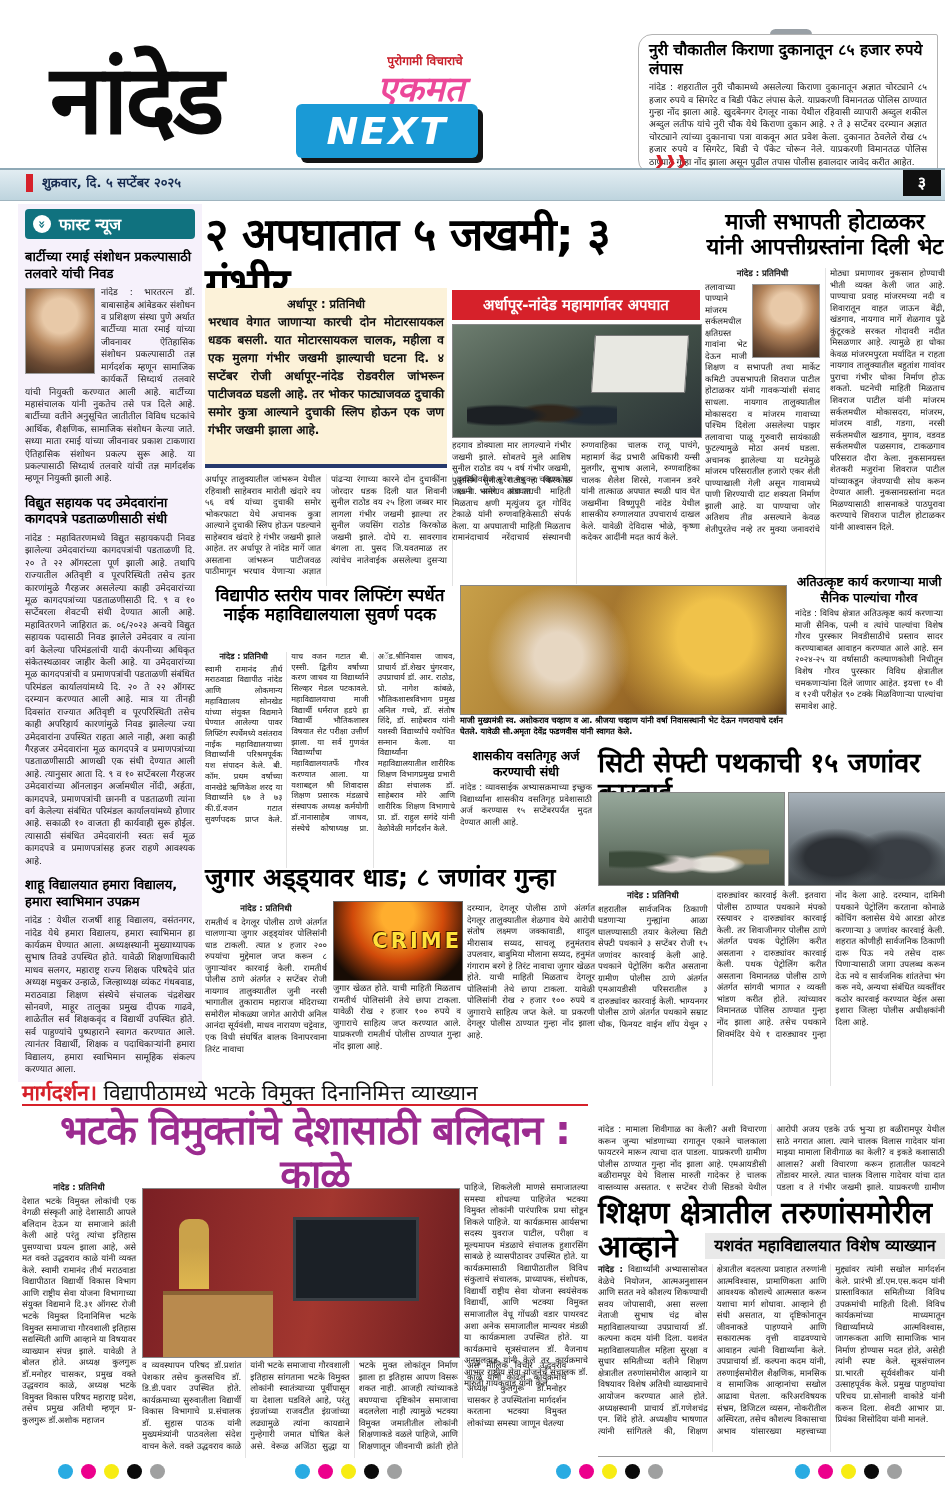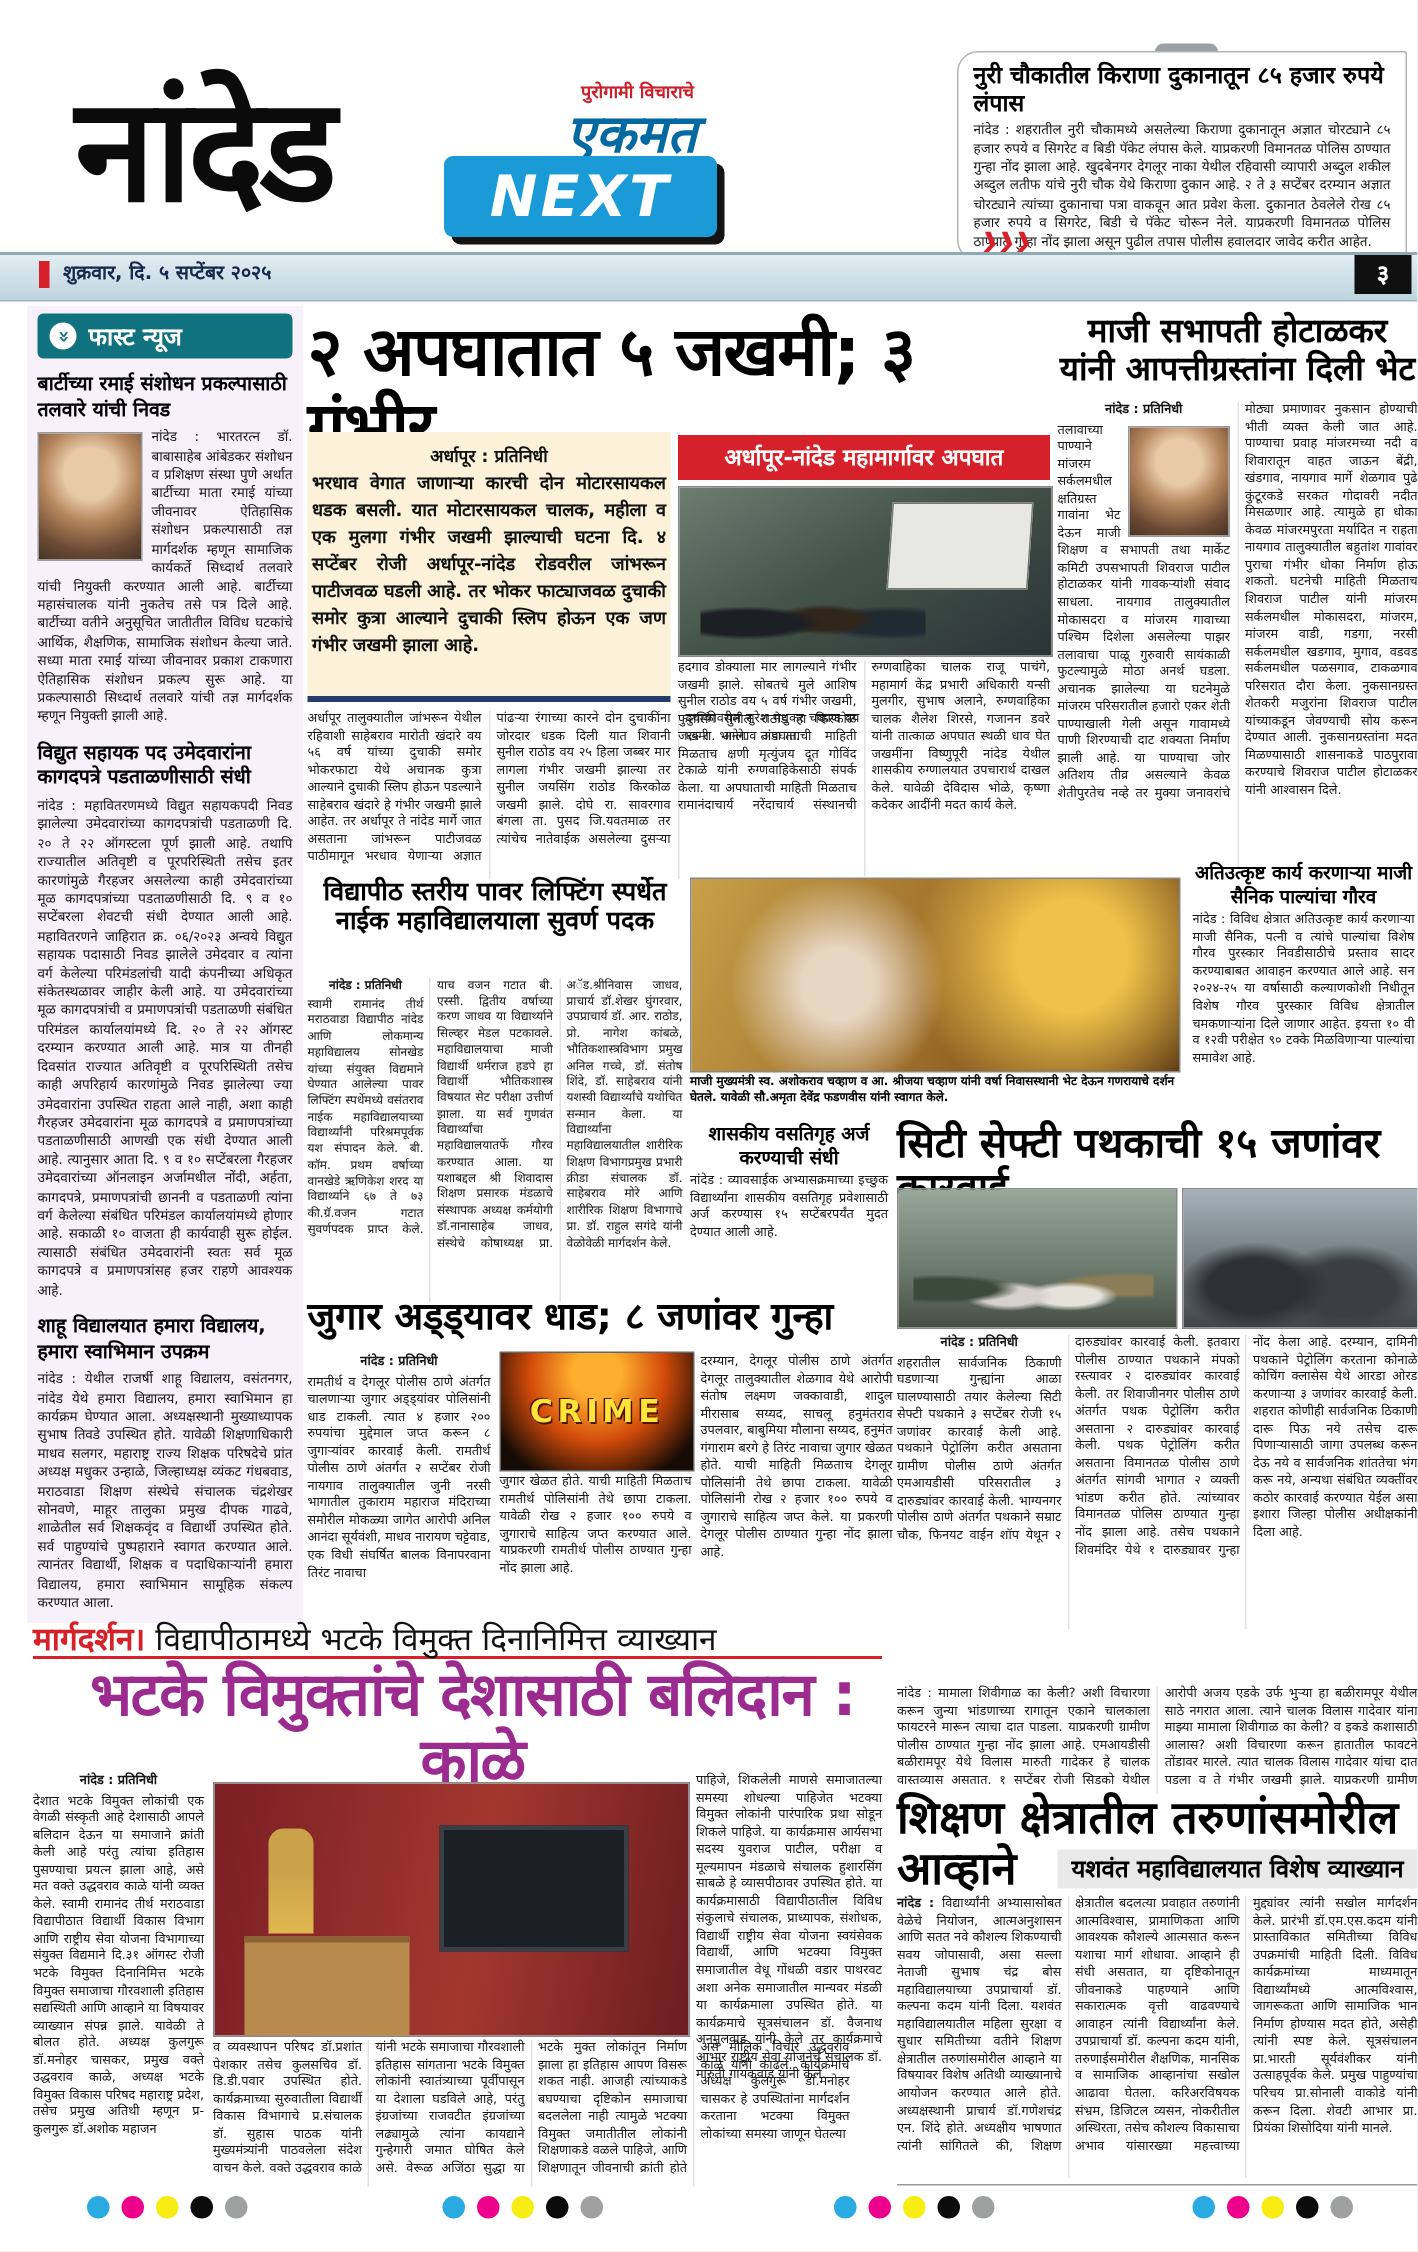--- a/index.html
+++ b/index.html
@@ -15,21 +15,21 @@
   .dl{display:block;text-align:center;font-weight:bold;margin-bottom:2px;}
   .hl{font-weight:800;color:#000;line-height:1.12;}
   
   #masthead-title{left:50px;top:48px;width:250px;height:120px;font-size:96px;font-weight:800;
      letter-spacing:-3px;color:#0b0b0b;line-height:1.1;}
   #next-logo{left:296px;top:104px;width:182px;height:54px;background:#1a9ad6;border-radius:6px;
      color:#fff;font-style:italic;font-weight:800;font-size:38px;text-align:center;line-height:54px;
      letter-spacing:2px;box-shadow:5px 5px 0 #141414;}
   #brand-tagline{left:366px;top:52px;width:118px;font-size:12px;font-weight:bold;color:#c9202b;text-align:center;}
   #brand-name{left:356px;top:64px;width:130px;font-size:35px;font-weight:800;font-style:italic;
-     color:#0369a1;text-align:center;}
+     color:#ec4899;text-align:center;}
   
   #top-story{left:638px;top:34px;width:300px;height:140px;border:1px solid #b3b3b3;
      border-radius:14px 2px 2px 14px;padding:6px 10px;box-sizing:border-box;background:#fff;}
   #top-story-pill{left:770px;top:29px;width:42px;height:11px;background:#99a0a6;border-radius:6px;}
   #top-story h2{margin:0 0 3px 0;font-size:15.5px;line-height:1.2;font-weight:800;color:#000;}
   #top-chevrons{left:652px;top:152px;color:#d6212a;font-size:17px;font-weight:800;
      letter-spacing:-3px;transform:skewX(-14deg);}
   
   #date-strip{left:0;top:168px;width:945px;height:30px;background:linear-gradient(#e2edf2,#bed4de);
      border-top:2px solid #8fa9b6;border-bottom:1px solid #9fb4bf;}
@@ -92,21 +92,21 @@
   #cs-photo2{left:788px;top:792px;width:157px;height:92px;border:1px solid #888;
      background:radial-gradient(ellipse at 30% 70%,#2d3136 0 20%,transparent 32%),
      radial-gradient(ellipse at 70% 72%,#3a3f45 0 20%,transparent 32%),
      linear-gradient(#a8b2ba 0%,#6a7379 60%,#3f454a 100%);}
   #cs-body{left:598px;top:890px;width:347px;height:196px;}
   
   #gm-head{left:205px;top:864px;width:392px;font-size:25px;}
   #gm-col1{left:205px;top:903px;width:122px;height:182px;}
   #crime-img{left:333px;top:901px;width:128px;height:78px;border:1px solid #666;
      background:radial-gradient(circle at 50% 18%,#ffae2e 0 18%,#d14a0a 50%,#170c05 85%);
-     display:flex;align-items:center;justify-content:center;}
+     display:flex;align-items:center;justify-content:flex-end;}
   #crime-img span{color:#ffe23a;font-size:21px;font-weight:800;letter-spacing:3px;
      text-shadow:1px 1px 0 #4a1602,-1px -1px 0 #4a1602;}
   #gm-col2{left:333px;top:983px;width:128px;height:102px;}
   #gm-col3{left:467px;top:903px;width:128px;height:182px;}
   
   #as-head{left:598px;top:1085px;width:347px;font-size:29px;}
   #as-body{left:598px;top:1124px;width:347px;height:72px;}
   
   #ed-head{left:598px;top:1196px;width:347px;font-size:30px;}
   #ed-subhead{left:705px;top:1233px;width:240px;height:26px;background:#e9e9e9;font-size:16px;

